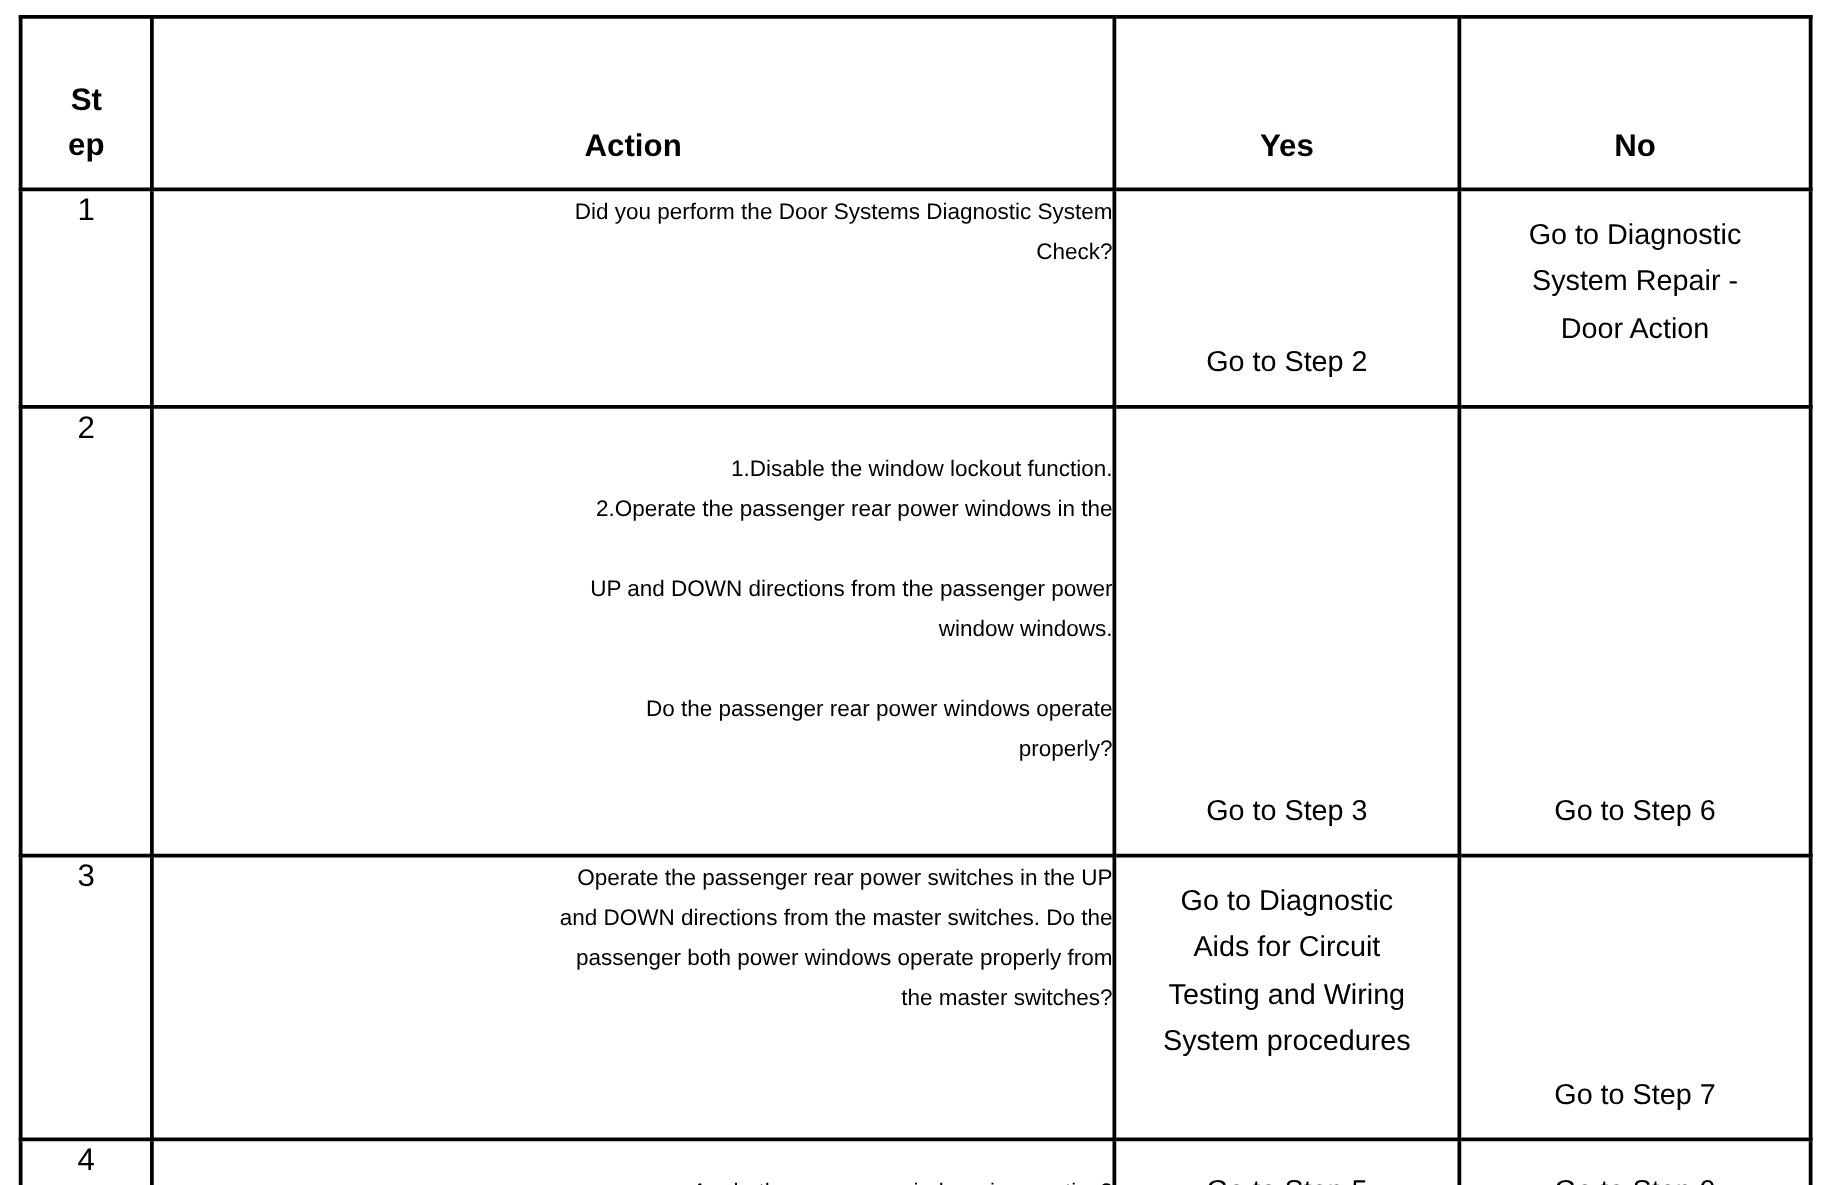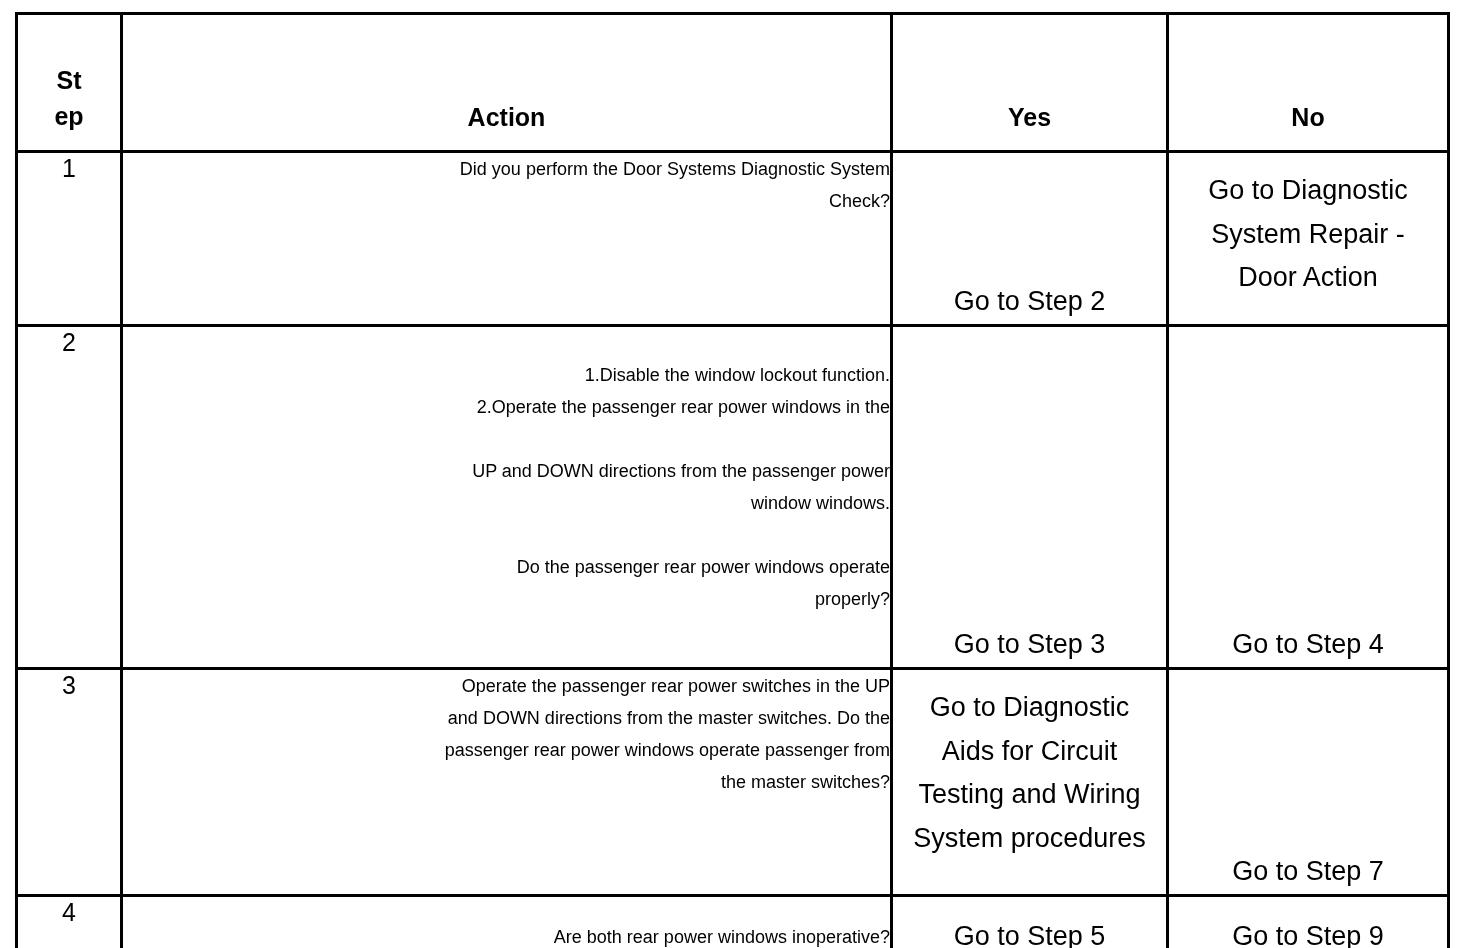--- a/index.html
+++ b/index.html
@@ -81,25 +81,25 @@
     text-align: right;
   }
   td.action-cell.mid {
     vertical-align: middle;
     padding-top: 8px;
     padding-bottom: 8px;
   }
 
   td.branch-cell {
     text-align: center;
-    font-size: 27px;
+    font-size: 23px;
     line-height: 1.62;
     padding: 14px 10px;
   }
-  td.branch-cell.bottom { vertical-align: bottom; }
+  td.branch-cell.bottom { vertical-align: bottom; padding-bottom: 16px; }
   td.branch-cell.top    { vertical-align: top;    padding-top: 16px; }
   td.branch-cell.mid    { vertical-align: middle; padding: 8px 10px; }
 
   
   tr.r1 td { height: 155px; }
   tr.r2 td { height: 340px; }
   tr.r3 td { height: 208px; }
   tr.r4 td { height: 64px; }
 
   
@@ -183,31 +183,31 @@
           <span class="line">UP and DOWN directions from the passenger power</span>
           <span class="line">window windows.</span>
           <span class="blank-line"></span>
           <span class="line lead-space"> Do the passenger rear power windows operate</span>
           <span class="line">properly?</span>
         </td>
         <td class="branch-cell bottom">
           <span class="line">Go to Step 3</span>
         </td>
         <td class="branch-cell bottom">
-          <span class="line">Go to Step 4</span>
+          <span class="line">Go to Step 6</span>
         </td>
       </tr>
 
       <tr class="r3">
         <td class="step-cell">3</td>
         <td class="action-cell">
           <span class="para">
             <span class="line">Operate the passenger rear power switches in the UP</span>
             <span class="line">and DOWN directions from the master switches. Do the</span>
-            <span class="line">passenger rear power windows operate passenger from</span>
+            <span class="line">passenger both power windows operate properly from</span>
             <span class="line">the master switches?</span>
           </span>
         </td>
         <td class="branch-cell top">
           <span class="line">Go to Diagnostic</span>
           <span class="line">Aids for Circuit</span>
           <span class="line">Testing and Wiring</span>
           <span class="line">System procedures</span>
         </td>
         <td class="branch-cell bottom">

